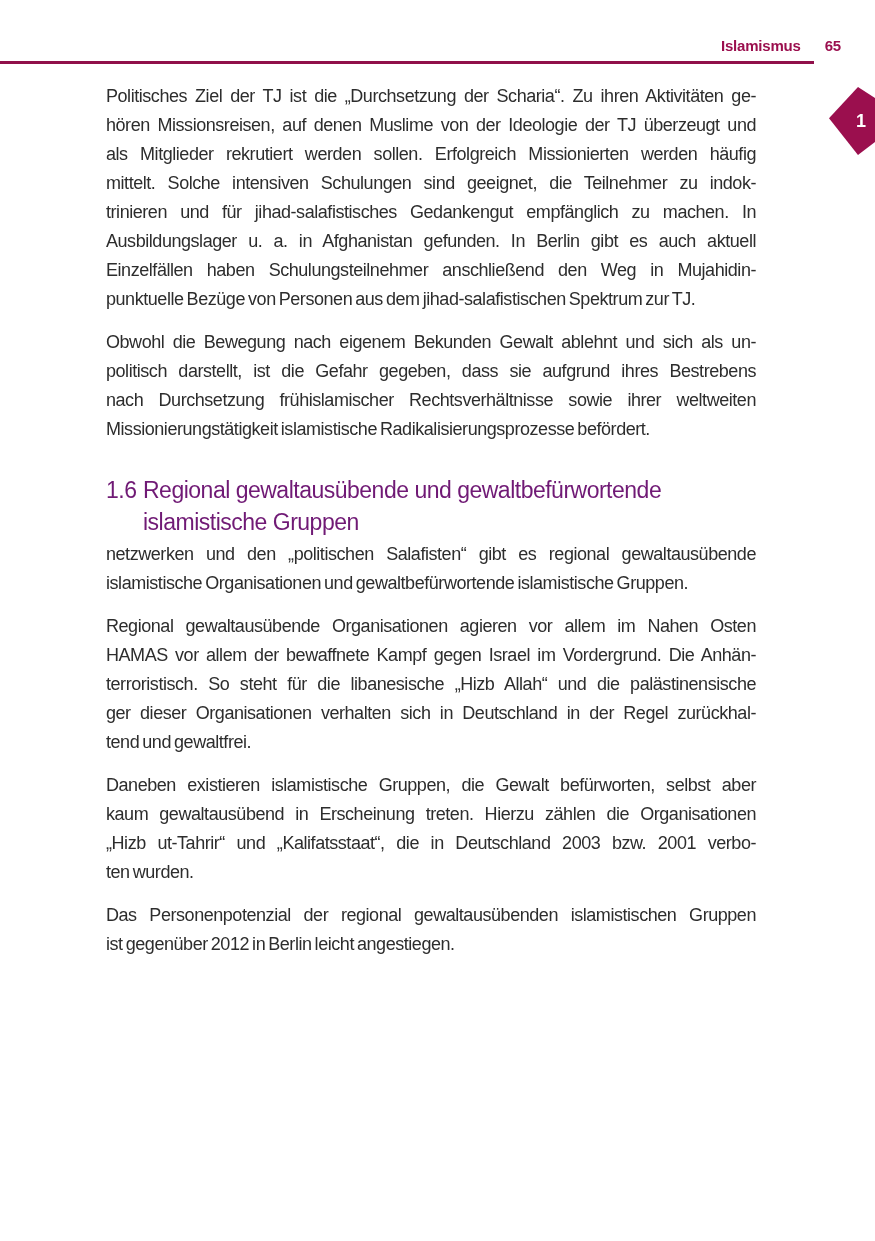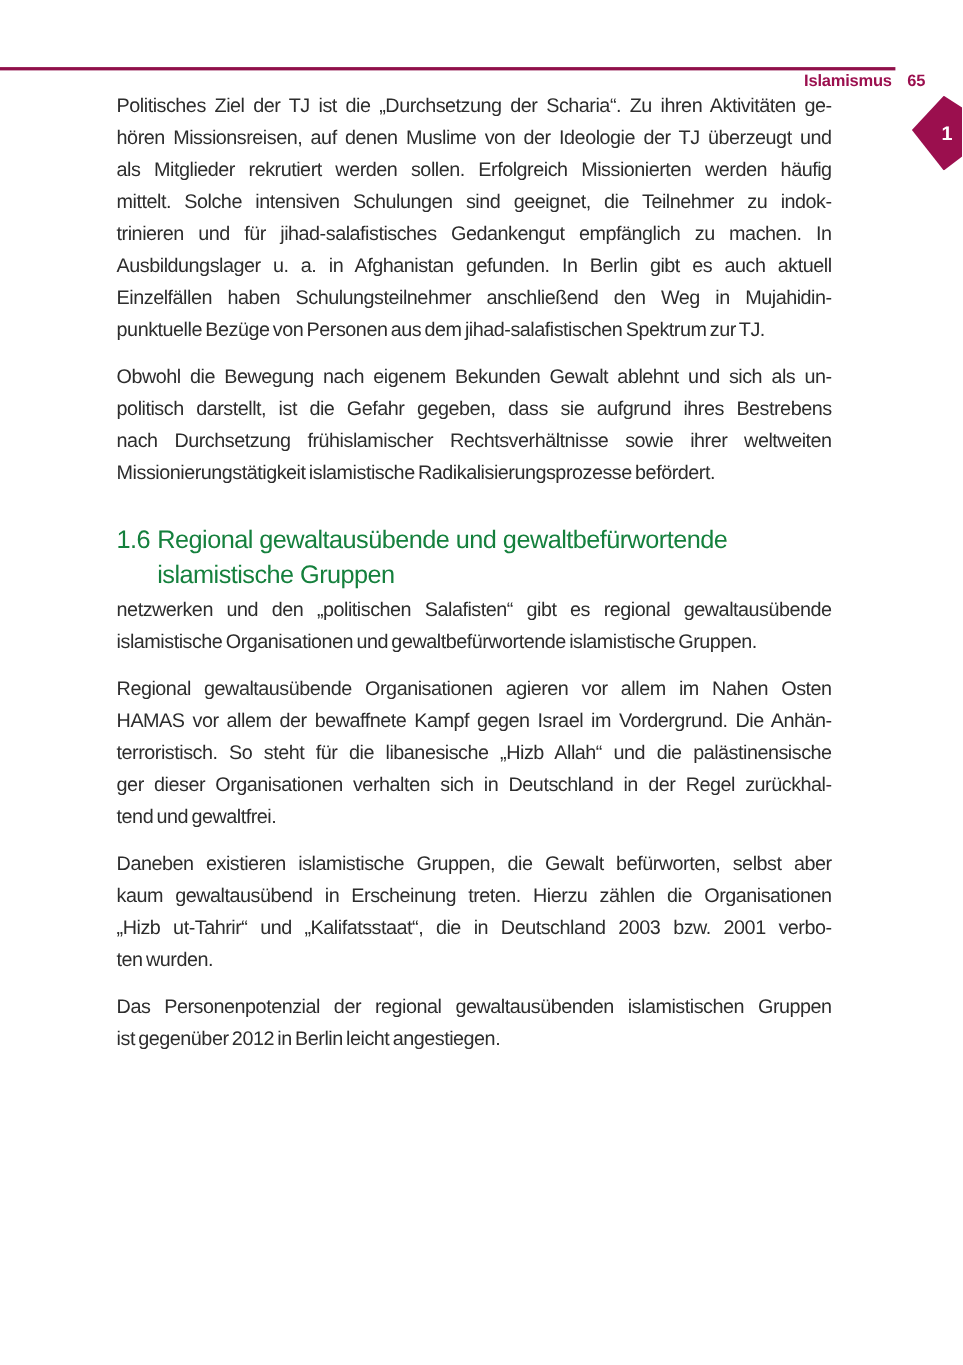--- a/index.html
+++ b/index.html
@@ -7,24 +7,23 @@
     position:relative;
     width:875px;height:1241px;
     background:#ffffff;
     overflow:hidden;
     font-family:"Liberation Sans",sans-serif;
     font-stretch:condensed;
   }
   
   .runhead{
     position:absolute;top:37px;right:34px;
-    display:flex;gap:14px;align-items:baseline;
+    display:flex;gap:24px;align-items:baseline;
     font-size:15px;font-weight:bold;color:#9b0f4e;
     letter-spacing:-0.2px;
-    margin-top:28px;
   }
   .rule{
     position:absolute;top:61px;left:0;
     width:814px;height:3px;background:#90104a;
   }
   
   .tab{
     position:absolute;top:87px;left:829px;
     width:46px;height:68px;
     background:#9b0f4e;
@@ -41,21 +40,21 @@
   .para{
     margin:0 0 14px 0;
     font-size:18px;line-height:29px;
     letter-spacing:-0.45px;word-spacing:-1.5px;
   }
   .pline{text-align:justify;text-align-last:justify;}
   .pline.last{text-align-last:left;}
   .heading{
     display:flex;
     margin:30px 0 2px 0;
-    color:#15803d;
+    color:#701a75;
     font-size:23px;line-height:32px;font-weight:normal;
     letter-spacing:-0.5px;
   }
   .hnum{width:37px;flex:none;}
   .hline{white-space:nowrap;}
 </style>
 </head>
 <body>
 
 <div class="page">

